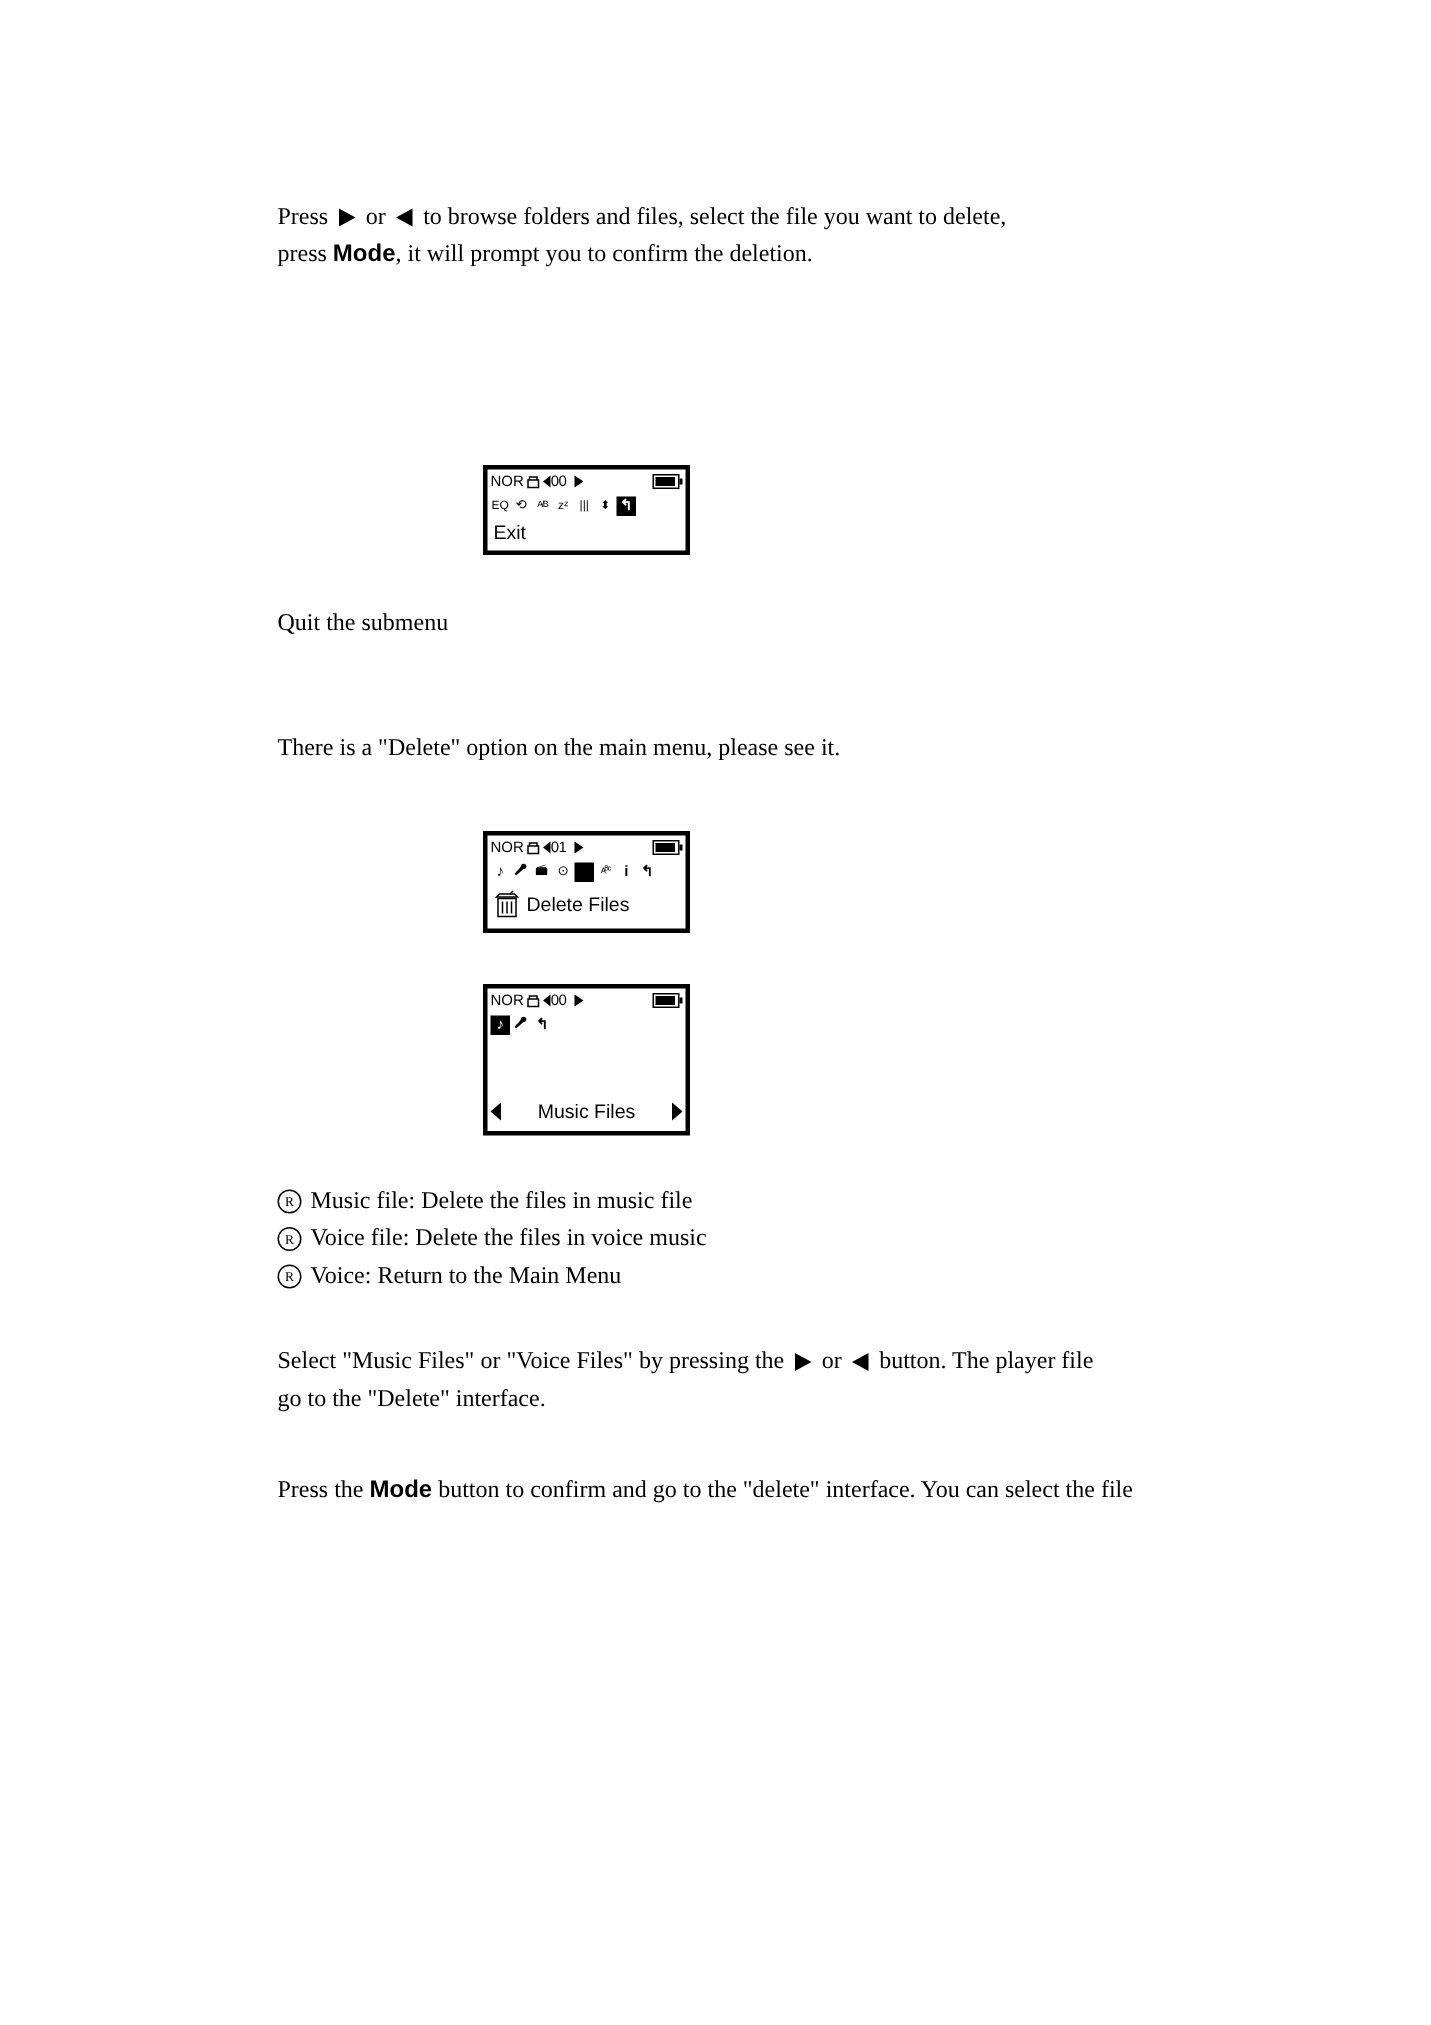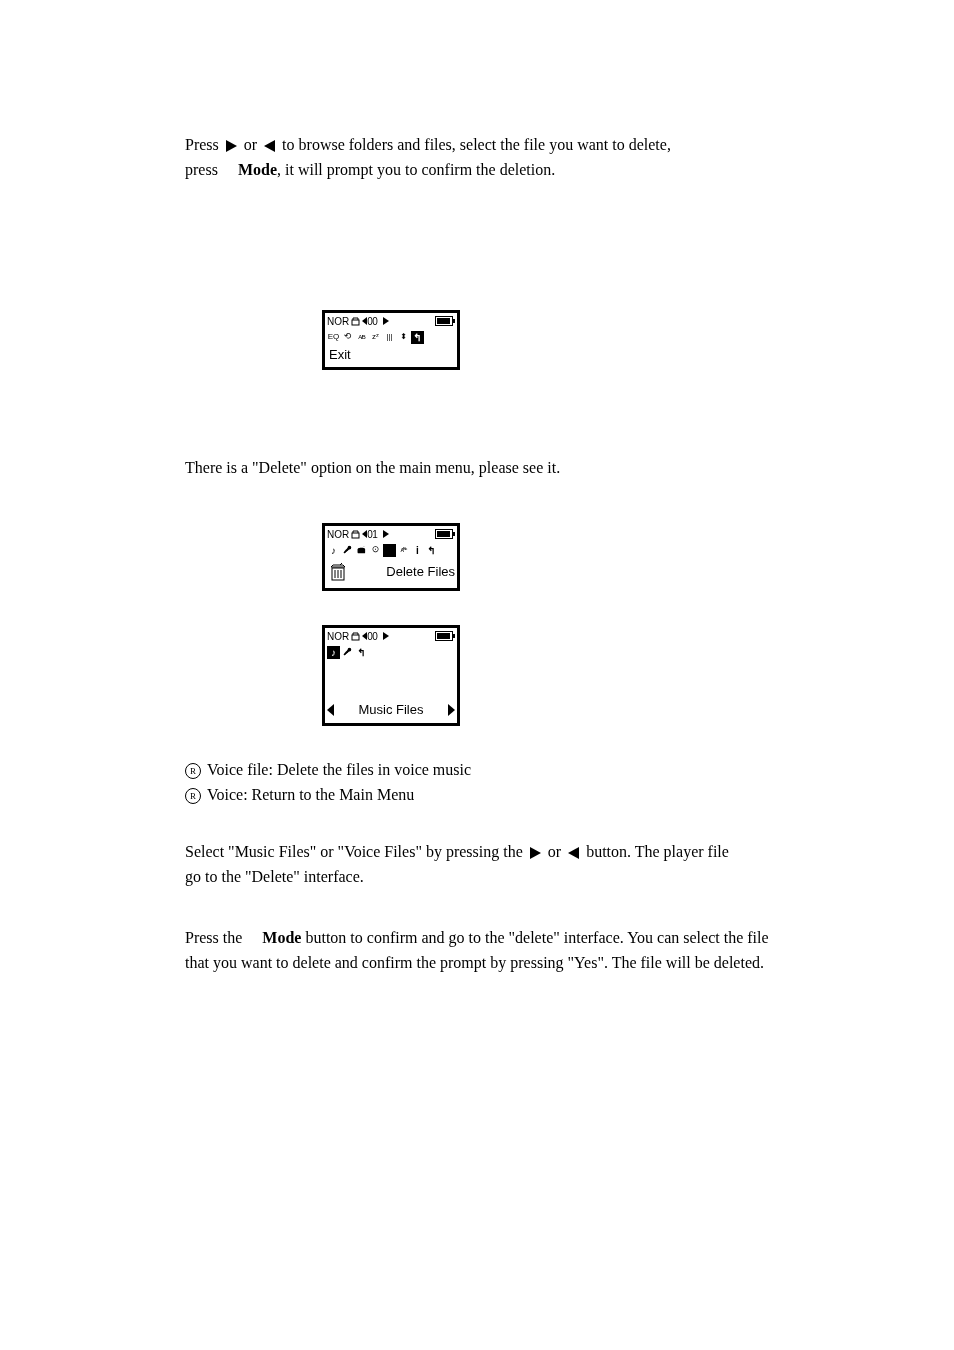--- a/index.html
+++ b/index.html
@@ -11,23 +11,22 @@
       font-size: 16px;
     }
     .page {
       padding: 130px 90px 60px 185px;
     }
     .line {
       margin: 6px 0;
       min-height: 19px;
     }
     .bold {
-      font-family: Liberation Serif, serif;
+      font-family: Liberation Sans, sans-serif;
       font-weight: bold;
-      margin-left: 16px;
     }
     .triangle-right {
       display: inline-block;
       width: 0;
       height: 0;
       border-top: 6px solid transparent;
       border-bottom: 6px solid transparent;
       border-left: 11px solid black;
       vertical-align: middle;
       margin: 0 3px;
@@ -151,21 +150,20 @@
       border: 1px solid black;
       border-radius: 50%;
       font-size: 9px;
       text-align: center;
       line-height: 14px;
       margin-right: 6px;
       vertical-align: middle;
     }
     .content-lcd-2 .lcd-bottom {
       padding: 3px 2px 5px 2px;
-      justify-content: space-between;
     }
     .content-lcd-3 .lcd-bottom {
       padding: 3px 2px 5px 2px;
       justify-content: space-between;
       margin-top: 40px;
     }
     .lcd-arrow-left {
       display: inline-block;
       width: 0;
       height: 0;
@@ -245,20 +243,21 @@
       <span class="lcd-mid-icon tiny-icon icon-bars"></span>
       <span class="lcd-mid-icon tiny-icon icon-speed"></span>
       <span class="lcd-mid-icon tiny-icon icon-exit2 selected"></span>
     </div>
     <div class="lcd-bottom">
       <span>Exit</span>
     </div>
   </div>
 
   <div style="height: 28px;"></div>
+  <div class="line"><span>Quit the submenu</span></div>
   <div style="height: 52px;"></div>
   <div class="line"><span>There is a "Delete" option on the main menu, please see it.</span></div>
   <div style="height: 36px;"></div>
 
   <div class="lcd content-lcd-2">
     <div class="lcd-top">
       <span class="lcd-top-text">NOR</span>
       <span class="status-icon">
         <svg width="12" height="10">
             <rect x="2" y="4" width="7" height="5" fill="none" stroke="black" stroke-width="1"></rect>
@@ -319,34 +318,34 @@
     </div>
     <div class="lcd-bottom">
       <span class="lcd-arrow-left"></span>
       <span>Music Files</span>
       <span class="lcd-arrow-right"></span>
     </div>
   </div>
 
   <div style="height: 26px;"></div>
 
+  <div class="line"><span class="bullet-r">R</span><span>Music file: Delete the files in music file</span></div>
   <div class="line"><span class="bullet-r">R</span><span>Voice file: Delete the files in voice music</span></div>
   <div class="line"><span class="bullet-r">R</span><span>Voice: Return to the Main Menu</span></div>
 
   <div style="height: 26px;"></div>
 
   <div class="line">
     <span>Select "Music Files" or "Voice Files" by pressing the</span>
     <span class="triangle-right"></span>
     <span>or</span>
     <span class="triangle-left"></span>
     <span>button. The player file</span>
   </div>
   <div class="line"><span>go to the "Delete" interface.</span></div>
   <div style="height: 30px;"></div>
   <div class="line">
     <span>Press the</span>
     <span class="bold">Mode</span>
     <span>button to confirm and go to the "delete" interface. You can select the file</span>
   </div>
-  <div class="line"><span>that you want to delete and confirm the prompt by pressing "Yes". The file will be deleted.</span></div>
 
 </div>
 
 </body></html>

